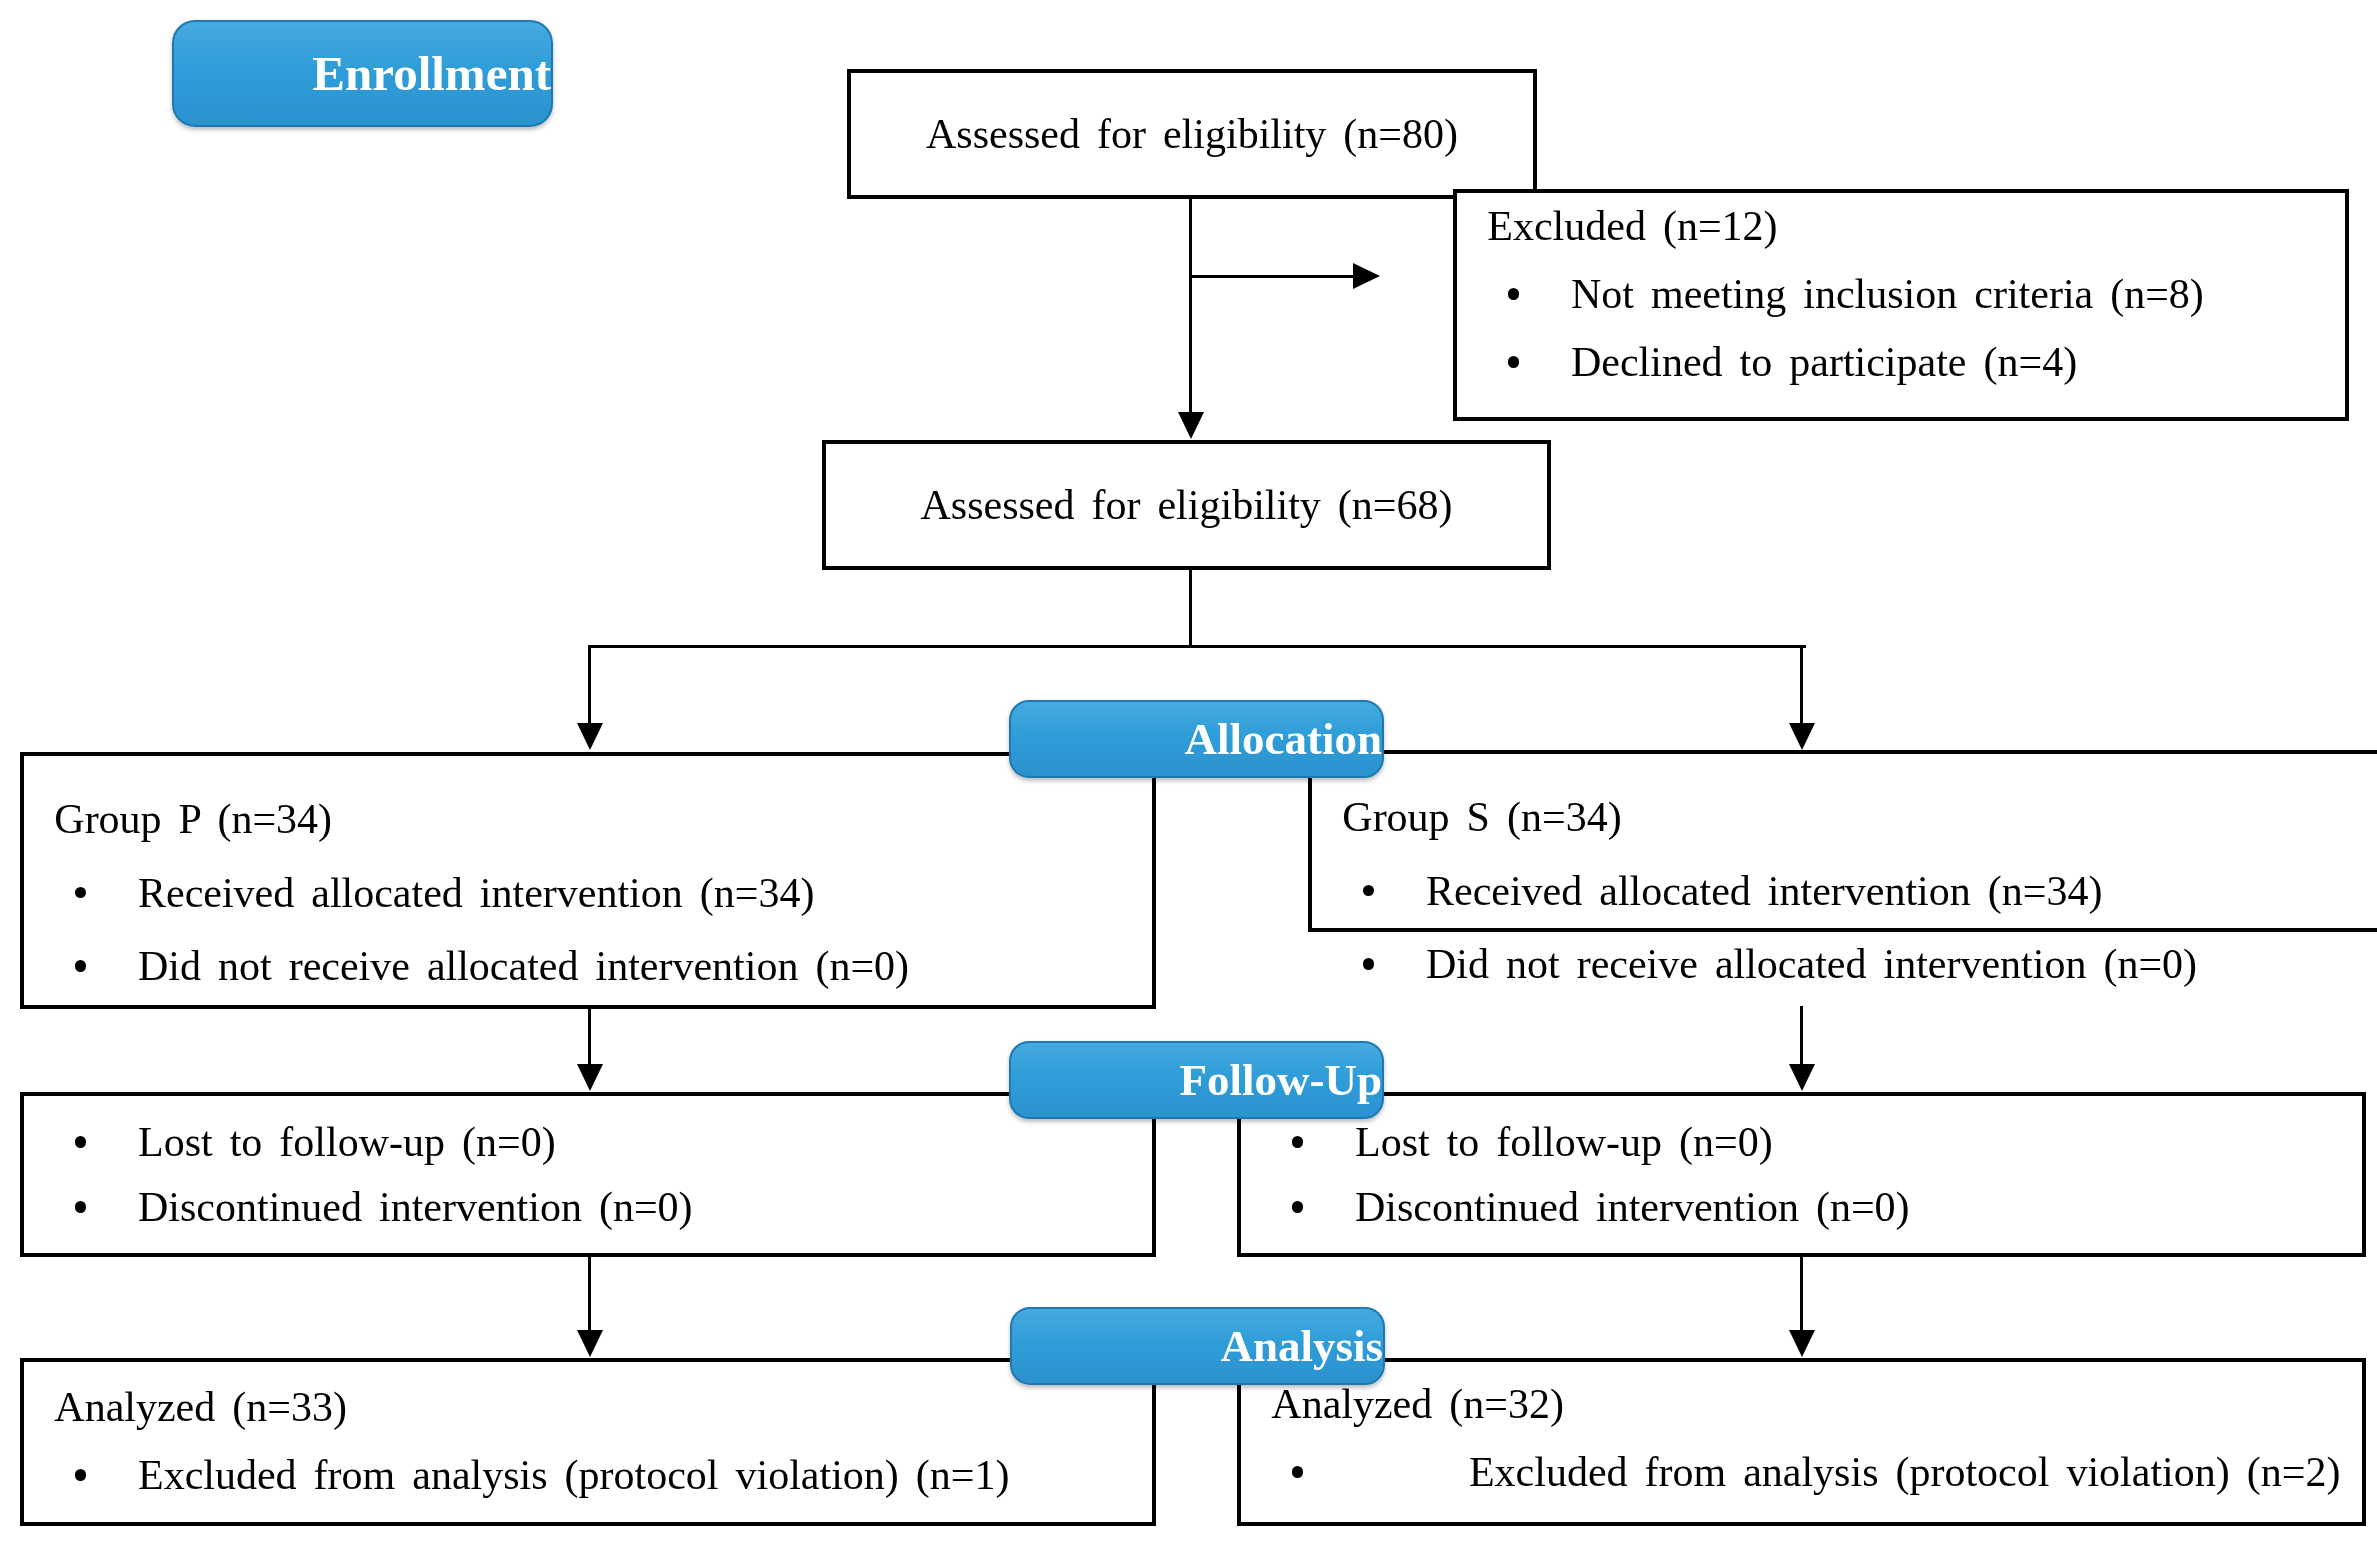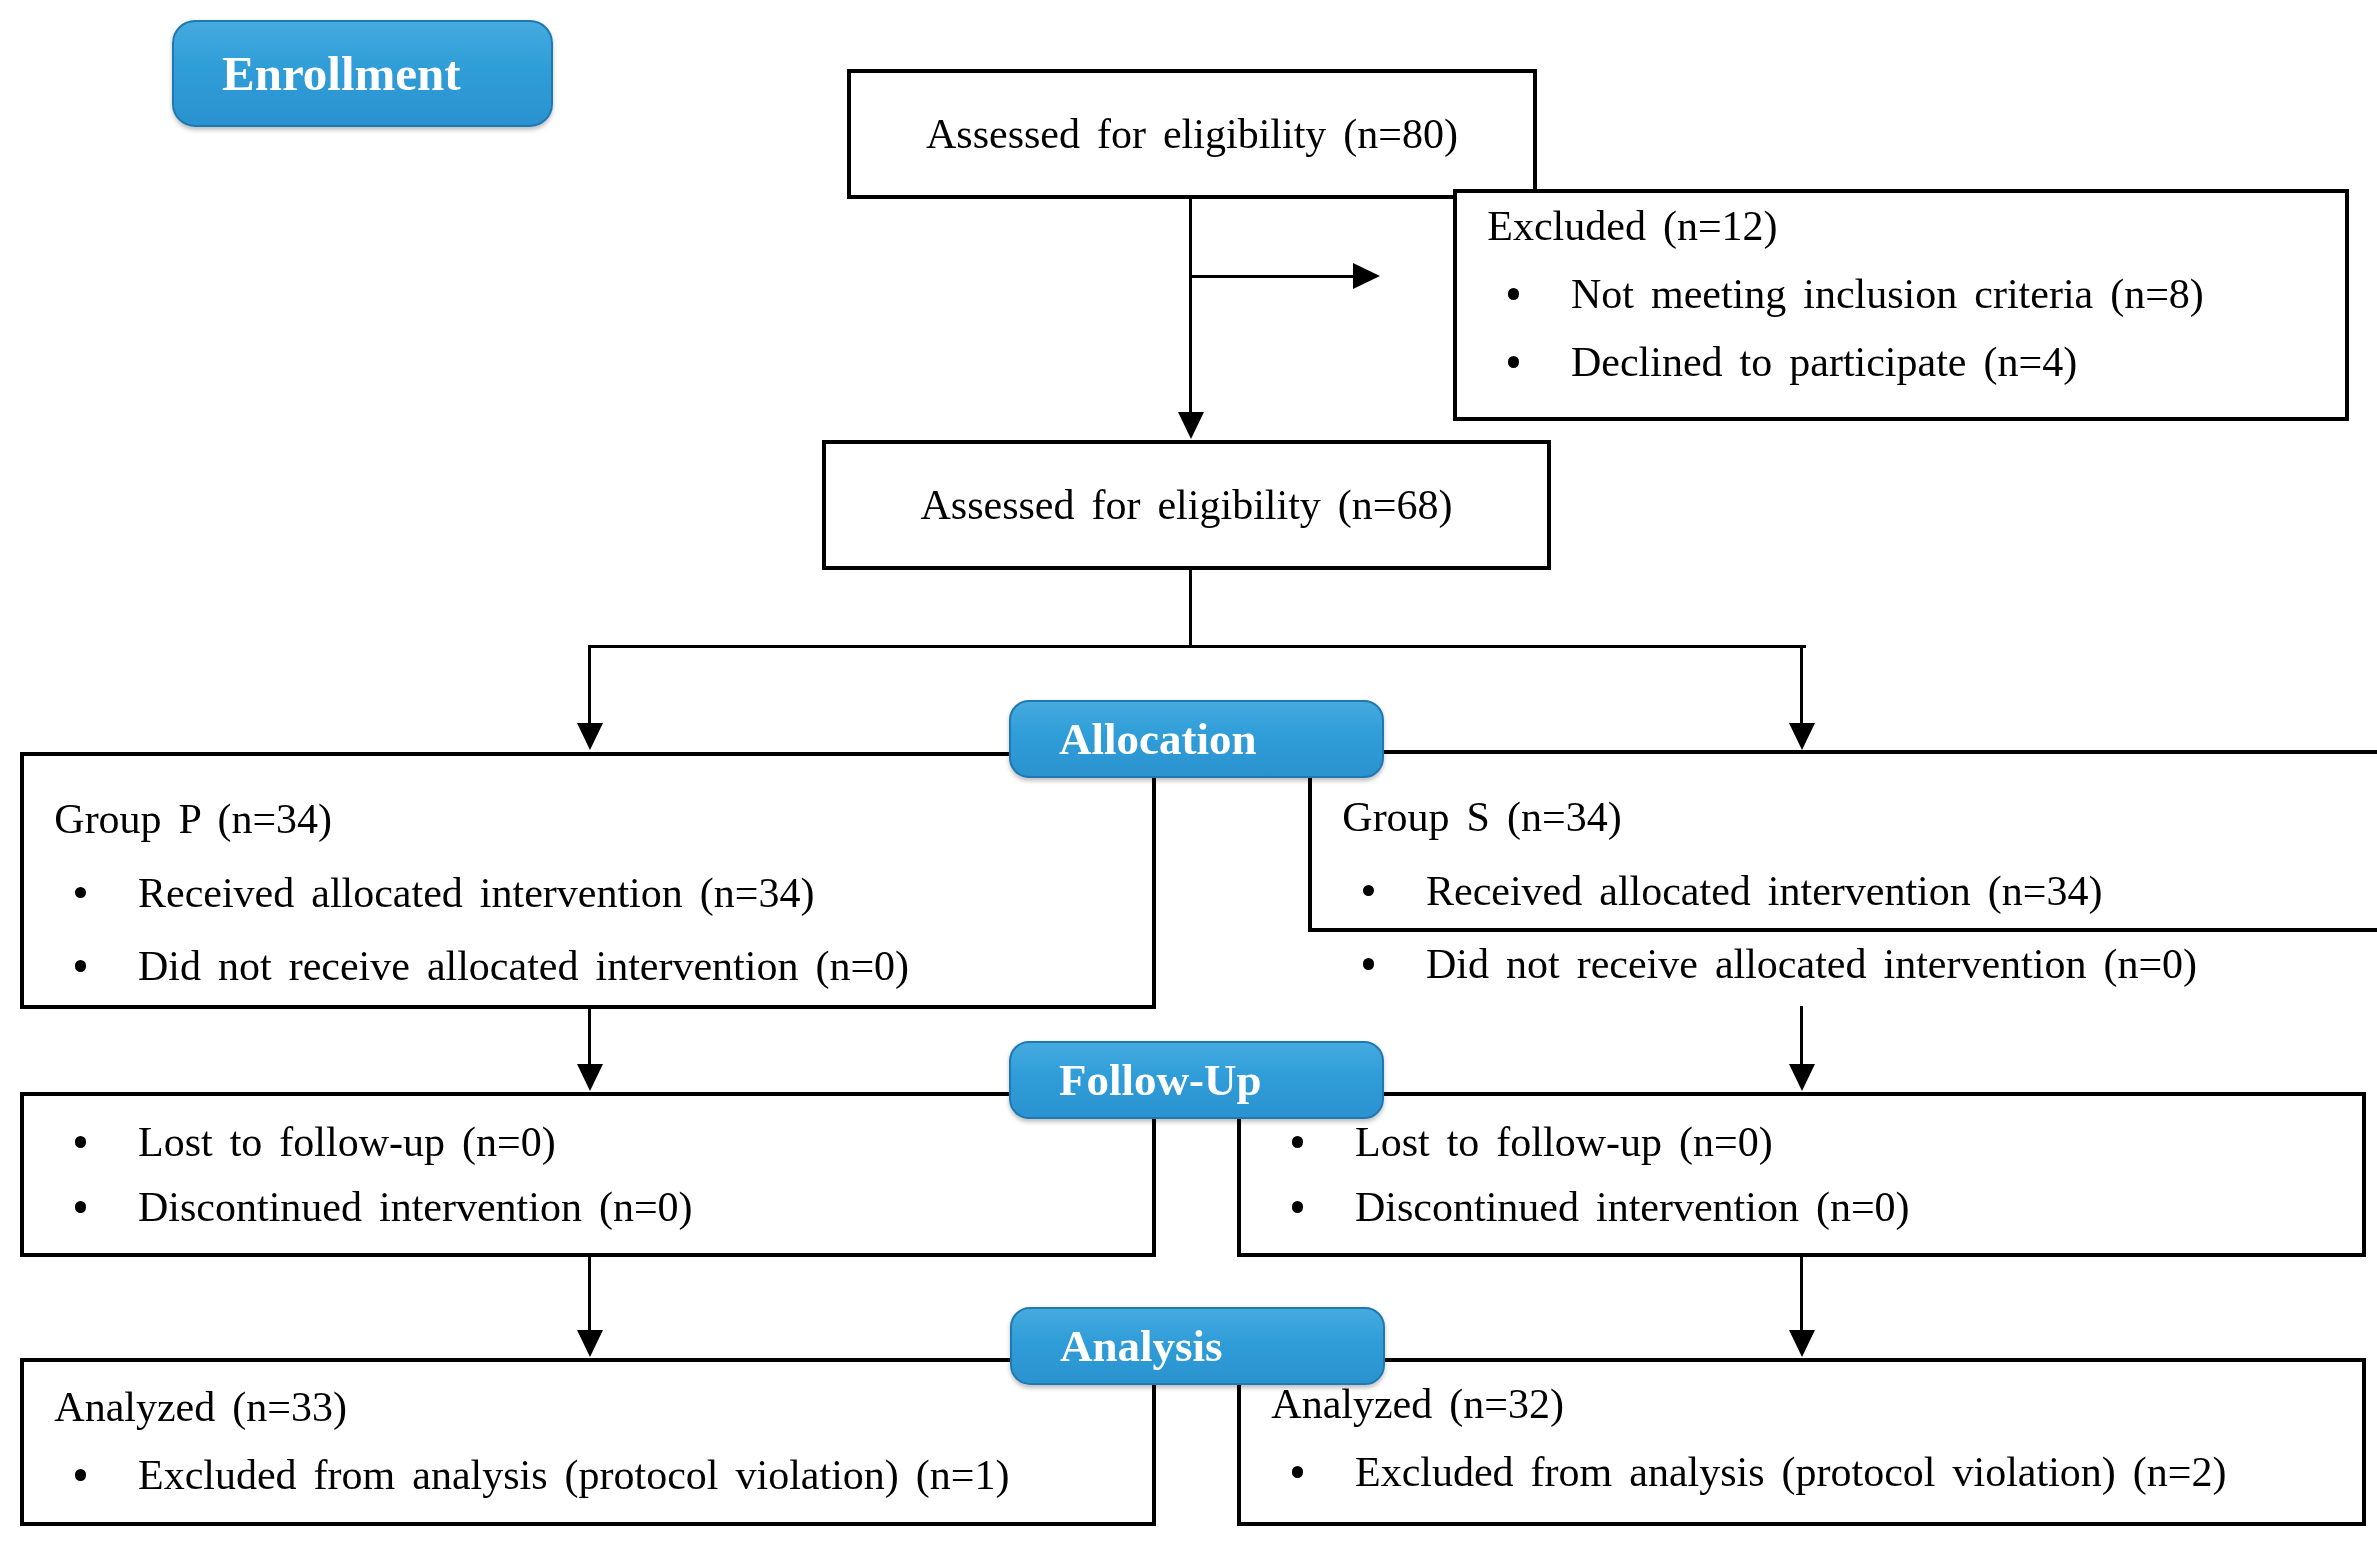--- a/index.html
+++ b/index.html
@@ -17,21 +17,21 @@
   .fbox.center{display:flex;align-items:center;justify-content:center;text-align:center;}
   .box-pad{padding:7.2px 21.6px 7.2px 24.5px;}
   .box-title{margin:0 0 0 5.8px;white-space:nowrap;}
   .bullet-row{display:flex;align-items:center;margin-top:16px;padding-left:26px;white-space:nowrap;}
   .bullet-dot{width:11.5px;height:11.5px;border-radius:50%;background:#000;flex:0 0 auto;margin-right:52px;}
 
   .stage-badge{position:absolute;box-sizing:border-box;
         background:linear-gradient(180deg,#45aadf 0%,#2f9dd8 45%,#2b93cf 100%);
         border:2.9px solid var(--badge-blue-dark);border-radius:20px;
         color:#ffffff;font-weight:bold;font-size:45px;
-        display:flex;align-items:center;justify-content:flex-start;
+        display:flex;align-items:center;justify-content:flex-end;
         box-shadow:0 2.2px 4.3px rgba(0,0,0,0.25);white-space:nowrap;padding-left:48px;}
   .stage-badge.big{font-size:49px;border-radius:23px;}
 
   .vline,.hline{position:absolute;background:var(--line-black);}
   .arrow-down{position:absolute;width:0;height:0;
         border-left:13px solid transparent;border-right:13px solid transparent;
         border-top:27px solid var(--line-black);}
   .arrow-right{position:absolute;width:0;height:0;
         border-top:13px solid transparent;border-bottom:13px solid transparent;
         border-left:27px solid var(--line-black);}
@@ -147,21 +147,21 @@
       <div class="bullet-row" style="margin-top:16px;">
         <span class="bullet-dot"></span>
         <span>Excluded from analysis (protocol violation) (n=1)</span>
       </div>
     </div>
   </div>
 
   <div class="fbox" style="left:1237px;top:1358px;width:1129px;height:168px;">
     <div class="box-pad" style="padding-top:16px;">
       <div class="box-title">Analyzed (n=32)</div>
-      <div class="bullet-row" style="margin-top:16px;">
+      <div class="bullet-row" style="margin-top:16px;justify-content:space-between;">
         <span class="bullet-dot"></span>
         <span>Excluded from analysis (protocol violation) (n=2)</span>
       </div>
     </div>
   </div>
 
   <div class="stage-badge big" style="left:172px;top:19.5px;width:381px;height:107px;">
     <span>Enrollment</span>
   </div>
 

